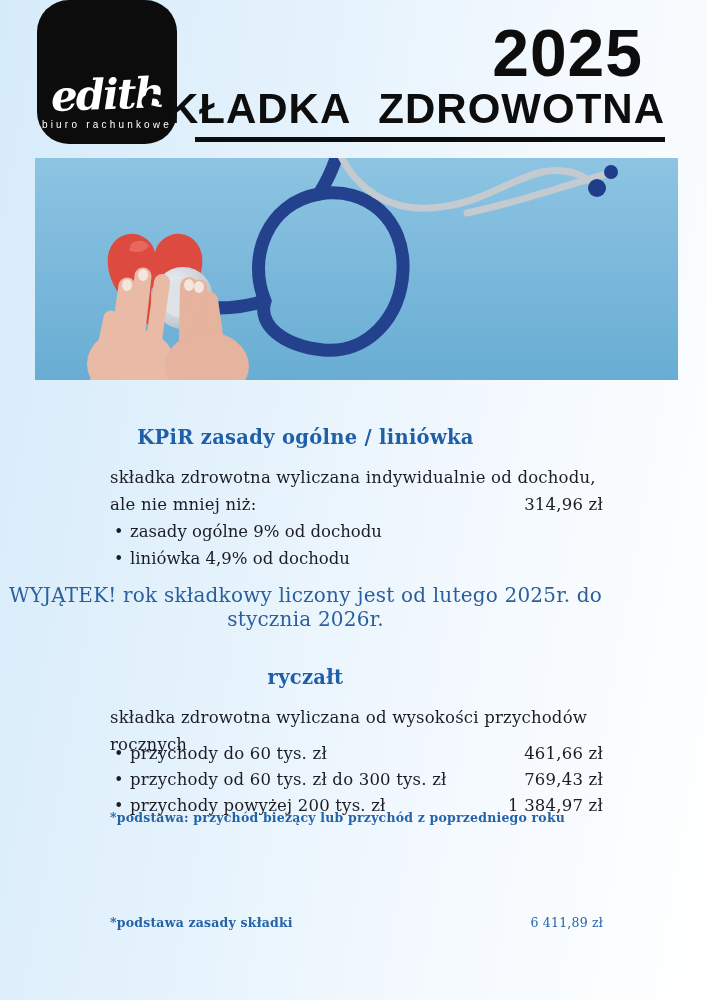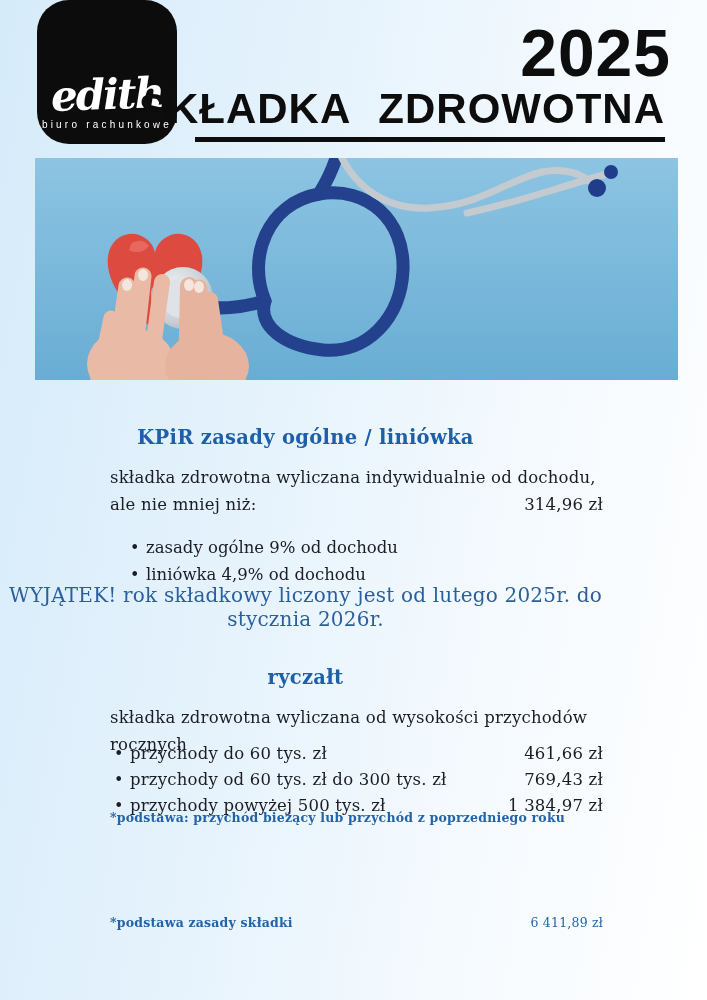--- a/index.html
+++ b/index.html
@@ -25,21 +25,21 @@
     font-family:"DejaVu Serif", serif;font-style:italic;font-weight:bold;
     font-size:42px;line-height:40px;color:#ffffff;letter-spacing:-2px;
     transform:rotate(-2deg);
   }
   .logo-subtitle{
     font-family:"Liberation Sans", sans-serif;
     font-size:10px;color:#ffffff;letter-spacing:3.2px;margin-top:4px;white-space:nowrap;
   }
   
   .year{
-    position:absolute;top:20px;right:36px;
+    position:absolute;top:20px;right:64px;
     font-family:"Liberation Sans", sans-serif;font-weight:800;
     font-size:66px;line-height:1;color:#0d0d0d;letter-spacing:1px;
   }
   .title{
     position:absolute;top:88px;right:42px;
     font-family:"Liberation Sans", sans-serif;font-weight:bold;
     font-size:42px;line-height:1;color:#0d0d0d;
     letter-spacing:1px;word-spacing:16px;white-space:nowrap;
   }
   .title-underline{
@@ -51,21 +51,21 @@
   }
   .hero svg{display:block;}
   
   .centered{position:absolute;left:0;width:611px;text-align:center;}
   .sec-heading{
     font-size:19.5px;font-weight:bold;color:#1e5fa8;letter-spacing:0.3px;
   }
   .body-text{font-size:16.5px;line-height:27px;letter-spacing:0.2px;}
   .col{position:absolute;left:110px;width:493px;}
   .row{display:flex;justify-content:space-between;align-items:center;}
-  .bullets{list-style:none;margin:16px;padding:0;}
+  .bullets{list-style:none;margin:0;padding:0;}
   .bullets li{position:relative;padding-left:20px;line-height:27px;font-size:16.5px;}
   .bullets li::before{
     content:"•";position:absolute;left:4px;color:#1c1c24;font-size:16px;
   }
   .bullet-row{position:relative;padding-left:20px;}
   .bullet-row::before{
     content:"•";position:absolute;left:4px;color:#1c1c24;font-size:16px;
   }
   .exception{
     font-size:20px;color:#2a5f9c;letter-spacing:0.2px;
@@ -170,21 +170,21 @@
   <div class="col" style="top:733px;">
     <div class="row body-text" style="line-height:26px;margin-top:8px;">
       <span class="bullet-row">przychody do 60 tys. zł</span>
       <span class="value">461,66 zł</span>
     </div>
     <div class="row body-text" style="line-height:26px;">
       <span class="bullet-row">przychody od 60 tys. zł do 300 tys. zł</span>
       <span class="value">769,43 zł</span>
     </div>
     <div class="row body-text" style="line-height:26px;">
-      <span class="bullet-row">przychody powyżej 500 tys. zł</span>
+      <span class="bullet-row">przychody powyżej 200 tys. zł</span>
       <span class="value">1 384,97 zł</span>
     </div>
   </div>
 
   <div class="col note" style="top:810px;">*podstawa: przychód bieżący lub przychód z poprzedniego roku</div>
 
 
   <div class="col row note" style="top:915px;">
     <span>*podstawa zasady składki</span>
     <span class="value" style="font-weight:normal;">6 411,89  zł</span>

